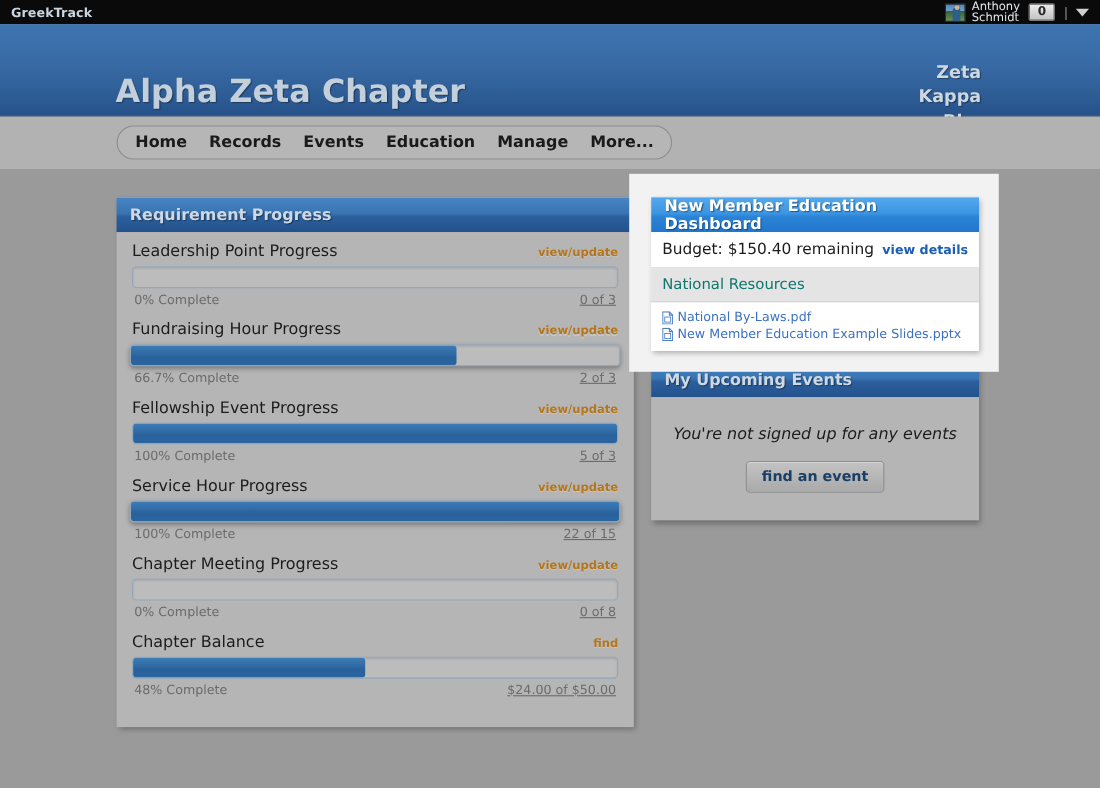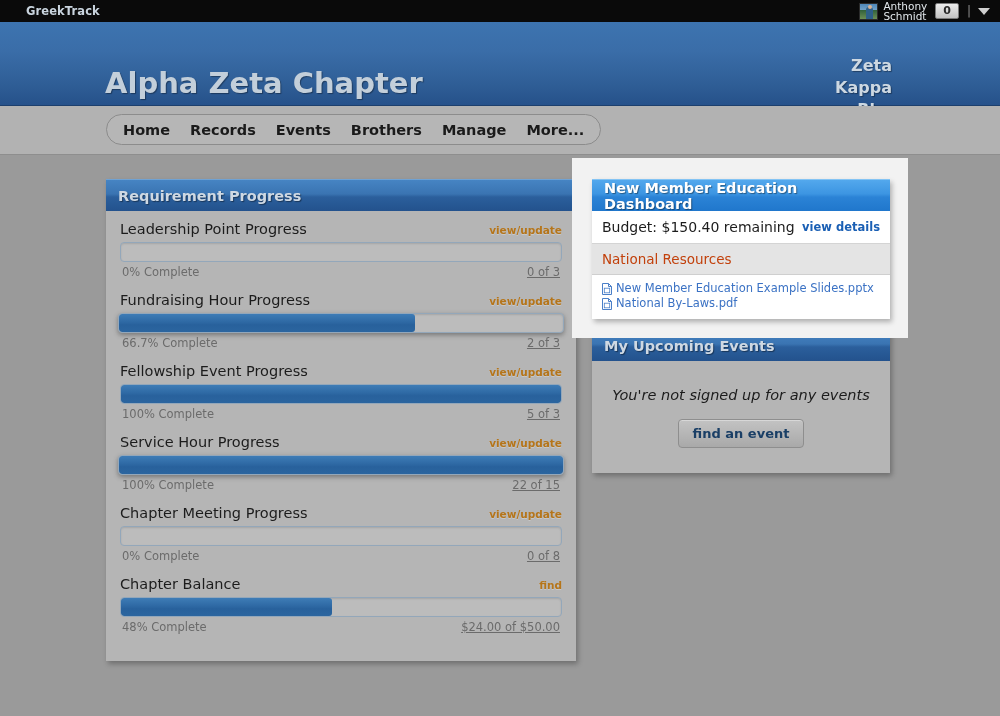--- a/index.html
+++ b/index.html
@@ -11,21 +11,21 @@
   }
 
   
   .topbar {
     position: absolute; left: 0; top: 0; width: 1000px; height: 22px;
     background: #0a0a0a;
     display: flex; align-items: center;
   }
   .topbar-brand {
     color: #c9d4de; font-size: 11.5px; font-weight: bold;
-    margin-left: 26px; letter-spacing: .1px;
+    margin-left: 10px; letter-spacing: .1px;
   }
   .topbar-right {
     margin-left: auto; display: flex; align-items: center; height: 32px;
     padding-right: 6px;
   }
   .avatar {
     width: 19px; height: 17px; margin-right: 5px;
     background: linear-gradient(#4e86b8 0%, #6fa0c6 38%, #2f5f3a 39%, #6c8f55 100%);
     border: 1px solid #2b2b2b; position: relative; overflow: hidden;
   }
@@ -180,21 +180,21 @@
     display: flex; align-items: center;
     border-bottom: 1px solid #d4d4d4;
   }
   .nme-budget-text { font-size: 14px; color: #1c1c1c; text-align: right; }
   .nme-details-link {
     margin-left: auto; font-size: 11.5px; font-weight: bold;
     color: #1a5fb4; text-decoration: none;
   }
   .nme-subhead {
     background: #e4e4e4; padding: 7px 10px;
-    font-size: 13.5px; color: #c2410c;
+    font-size: 13.5px; color: #0f766e;
     border-bottom: 1px solid #cfcfcf;
   }
   .nme-files { background: #ffffff; padding: 6px 10px 8px 10px; }
   .nme-file {
     display: flex; align-items: center;
     font-size: 11.5px; color: #3b72c4; text-decoration: none;
     line-height: 15px;
   }
   .file-icon { margin-right: 4px; line-height: 0; }
 
@@ -240,21 +240,21 @@
     <span>Kappa</span>
     <span>Rho</span>
   </div>
 </div>
 
 <div class="navstrip">
   <nav class="navpill" id="navpill">
       <a href="#">Home</a>
       <a href="#">Records</a>
       <a href="#">Events</a>
-      <a href="#">Brothers</a>
+      <a href="#">Education</a>
       <a href="#">Manage</a>
       <a href="#">More...</a>
     </nav>
   <div class="searchbox">
     <input type="text" placeholder="Start typing a name..." style="">
     <span class="search-icon">
       <svg width="13" height="13" viewBox="0 0 13 13">
         <circle cx="5.4" cy="5.4" r="3.6" fill="none" stroke="#2f7fcf" stroke-width="2"></circle>
         <line x1="8.2" y1="8.2" x2="11.6" y2="11.6" stroke="#b5751a" stroke-width="2"></line>
       </svg>
@@ -357,29 +357,29 @@
       <a class="nme-details-link" href="#">view details</a>
     </div>
     <div class="nme-subhead">National Resources</div>
     <div class="nme-files" id="nme-files">
         <a class="nme-file" href="#">
           <span class="file-icon"><svg width="10" height="12" viewBox="0 0 10 12">
               <path d="M.5.5h6l3 3v8h-9z" fill="#ffffff" stroke="#4a7fc8"></path>
               <path d="M6.5.5v3h3" fill="none" stroke="#4a7fc8"></path>
               <rect x="2.3" y="5.2" width="5.4" height="4.6" fill="none" stroke="#4a7fc8" stroke-width=".8"></rect>
             </svg></span>
-          <span>New Member Education Example Slides.pptx</span>
+          <span>National By-Laws.pdf</span>
         </a>
         <a class="nme-file" href="#">
           <span class="file-icon"><svg width="10" height="12" viewBox="0 0 10 12">
               <path d="M.5.5h6l3 3v8h-9z" fill="#ffffff" stroke="#4a7fc8"></path>
               <path d="M6.5.5v3h3" fill="none" stroke="#4a7fc8"></path>
               <rect x="2.3" y="5.2" width="5.4" height="4.6" fill="none" stroke="#4a7fc8" stroke-width=".8"></rect>
             </svg></span>
-          <span>National By-Laws.pdf</span>
+          <span>New Member Education Example Slides.pptx</span>
         </a>
       </div>
   </section>
 
   <section class="panel" id="events-panel">
     <div class="panel-head">My Upcoming Events</div>
     <div class="panel-body">
       <div class="events-empty">You're not signed up for any events</div>
       <button class="find-event-btn">find an event</button>
     </div>

